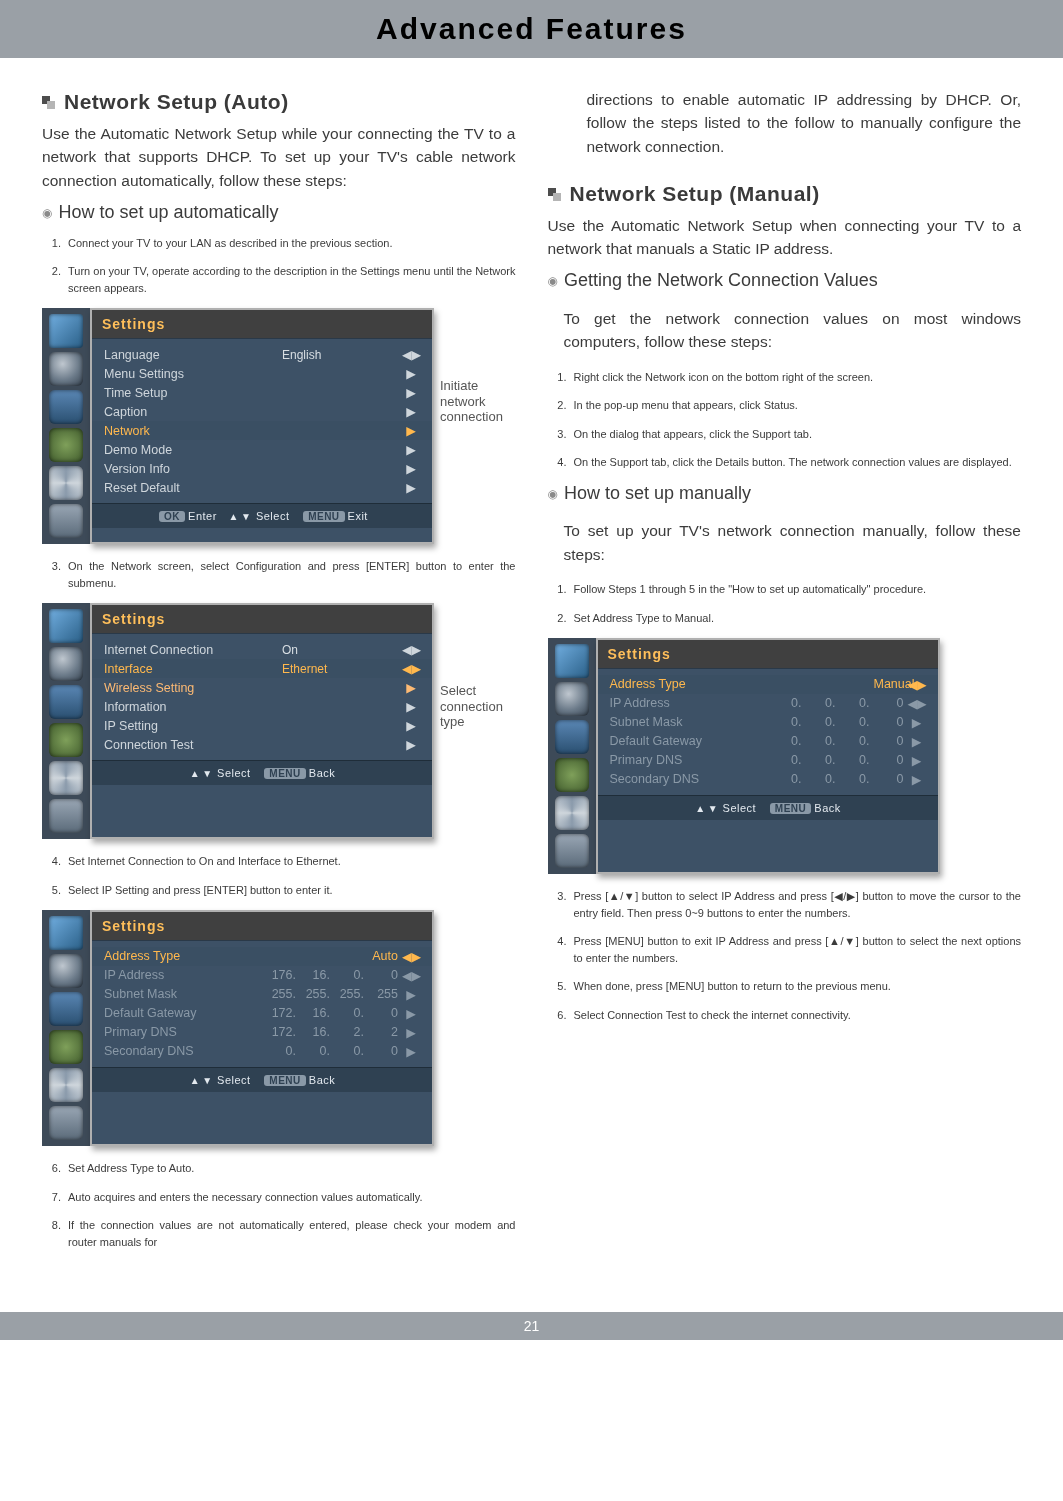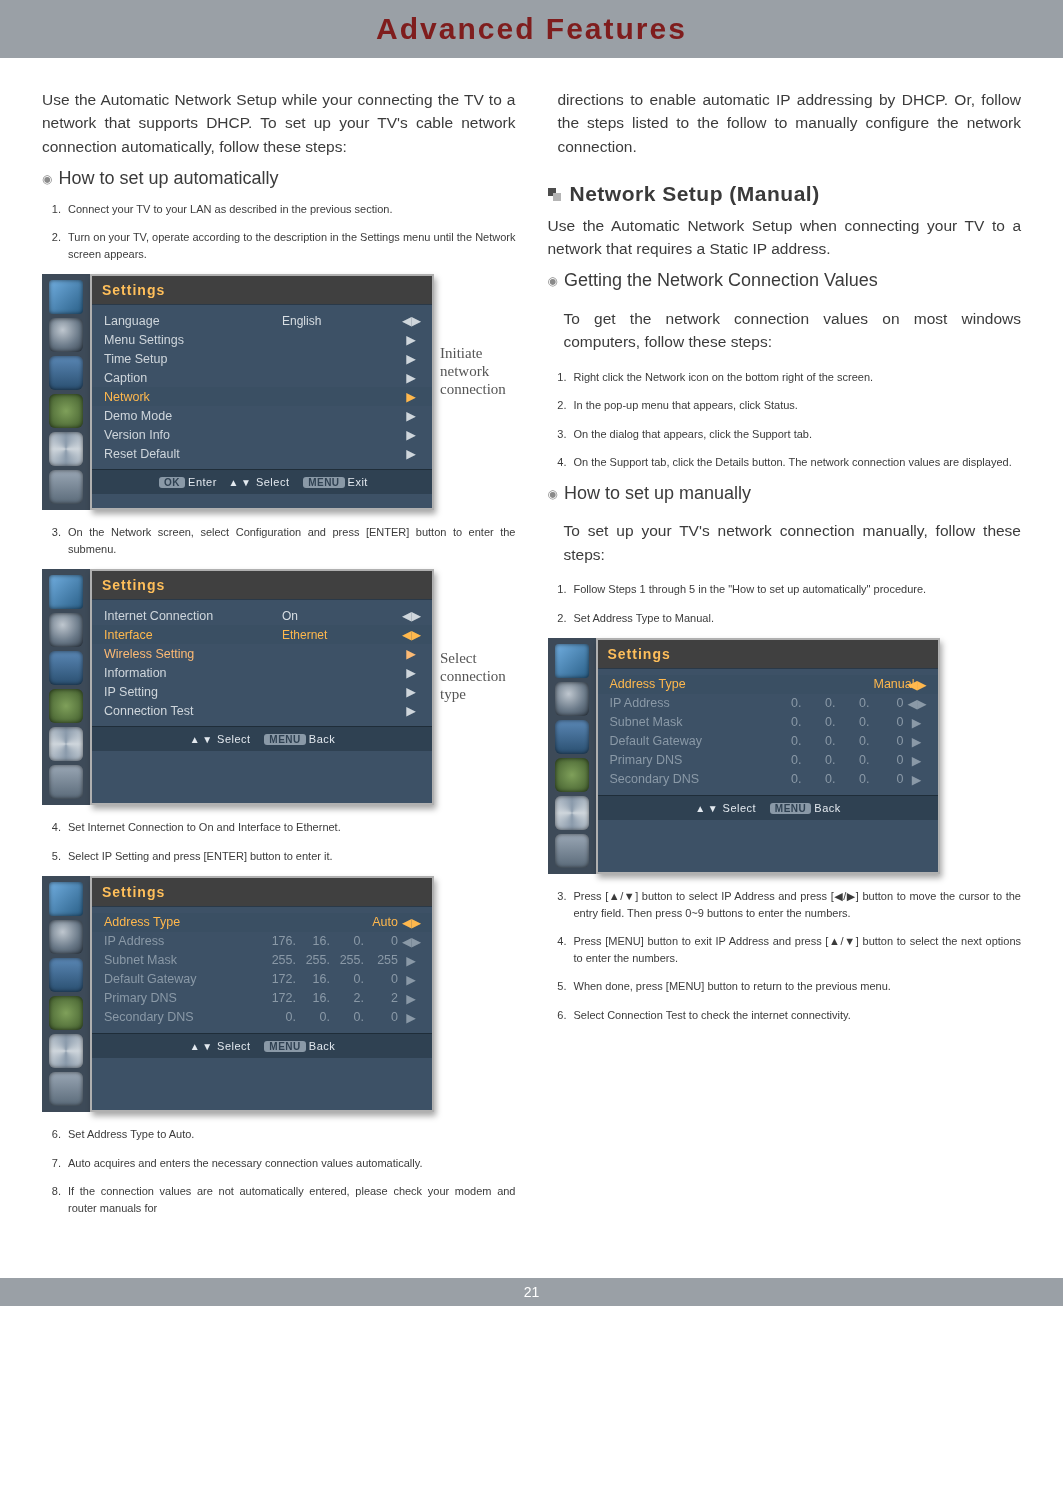--- a/index.html
+++ b/index.html
@@ -1,17 +1,17 @@
 <!DOCTYPE html>
 <html><head>
 <meta charset="utf-8">
 <style>
 body { font-family: Arial, Helvetica, sans-serif; margin:0; background:#fff; color:#3b3b3b; }
 .page { width:1063px; margin:0 auto; box-sizing:border-box; position:relative; }
-.banner { background:#9aa0a6; color:#7f1d1d; text-align:center; font-size:30px; letter-spacing:2px; font-weight:bold; padding:12px 0; }
+.banner { background:#9aa0a6; color:#000000; text-align:center; font-size:30px; letter-spacing:2px; font-weight:bold; padding:12px 0; }
 .cols { display:flex; gap:32px; padding:26px 42px 10px 42px; }
 .col { flex:1; min-width:0; }
 h2.sect { font-size:21px; font-weight:bold; margin:6px 0 8px 0; color:#3a3a3a; letter-spacing:.5px; }
 .sect-mark { display:inline-block; width:14px; height:14px; margin-right:8px; vertical-align:middle; position:relative; }
 .sect-mark::before { content:""; position:absolute; width:8px; height:8px; background:#4d4d4d; left:0; top:0; }
 .sect-mark::after { content:""; position:absolute; width:8px; height:8px; background:#b5b5b5; left:5px; top:5px; }
 p.lead, p.body { font-size:15.5px; line-height:1.5; margin:4px 0 10px 0; text-align:justify; }
 ol.steps { padding-left:22px; margin:4px 0; }
 ol.steps > li { font-size:11px; line-height:1.5; margin:12px 0; text-align:justify; padding-left:4px; }
 .sub { font-weight:normal; font-size:18px; margin:8px 0 6px 0; }
@@ -34,41 +34,42 @@
 .tv-row .val { width:120px; text-align:left; color:#d8dee3; font-size:12px; }
 .tv-row .val.orange { color:#ffb84d; }
 .tv-row .arr { width:18px; text-align:center; color:#cfd6dc; }
 .tv-row .arr.o { color:#ffb84d; }
 .tv-row.hl { background:#3a4f63; }
 .tv-row.hl .lbl, .tv-row.hl .arr, .tv-row.hl .val { color:#ffb84d; }
 .tv-row.dim .lbl, .tv-row.dim .val, .tv-row.dim .arr { color:#fdba74; }
 .tv-foot { background:#2f4152; padding:6px 0; text-align:center; font-size:11px; color:#e3e9ef; letter-spacing:.5px; border-top:1px solid #1f2d39; }
 .tv-foot .pill { display:inline-block; background:#8a99a7; color:#2f4152; border-radius:3px; padding:0 5px; font-weight:bold; font-size:10px; margin:0 3px; }
 .tv-foot .tri { font-size:10px; margin:0 1px;}
-.callout { font-size:15px; color:#555; line-height:1.2; margin-left:6px; align-self:start; margin-top:70px;font-family:Liberation Serif, serif; }
+.callout { font-size:13px; color:#555; line-height:1.2; margin-left:6px; align-self:start; margin-top:70px; }
 .callout.wide { margin-top:80px; }
 .ip-row { display:grid; grid-template-columns: 1fr 34px 34px 34px 34px 18px; padding:2px 12px; font-size:12.5px; color:#cfd6dc; gap:0; }
 .ip-row .lbl { padding-right:4px;}
 .ip-row span.cell { text-align:right; padding-right:4px;}
 .ip-row .arr { text-align:center; }
 .ip-row.hl { color:#ffb84d; background:#3a4f63;}
 .ip-row.hl .lbl, .ip-row.hl span { color:#ffb84d;}
 .ip-row.dim { color:#8a99a7;}
 footer.pg { background:#9aa0a6; color:#fff; text-align:center; padding:6px 4px; font-size:14px; margin-top:40px; }
 .tv-wrap { display:flex; }
 </style>
 </head>
 <body>
 
 <div class="page">
   <div class="banner">Advanced Features</div>
 
   <div class="cols">
 
     <div class="col">
+      <h2 class="sect"><span class="sect-mark"></span><span>Network Setup (Auto)</span></h2>
       <p class="lead">Use the Automatic Network Setup while your connecting the TV to a network that supports DHCP. To set up your TV's cable network connection automatically, follow these steps:</p>
       <div class="sub"><span>How to set up automatically</span></div>
       <ol class="steps">
         <li>Connect your TV to your LAN as described in the previous section.</li>
         <li>Turn on your TV, operate according to the description in the Settings menu until the Network screen appears.</li>
       </ol>
 
       <div class="cap-box">
         <div class="tv-wrap">
           <div class="tv-side">
@@ -272,24 +273,24 @@
       </div>
 
       <ol class="steps" start="6">
         <li>Set Address Type to Auto.</li>
         <li>Auto acquires and enters the necessary connection values automatically.</li>
         <li>If the connection values are not automatically entered, please check your modem and router manuals for</li>
       </ol>
     </div>
 
     <div class="col">
-      <p class="body indent" style="margin-left:10px">directions to enable automatic IP addressing by DHCP. Or, follow the steps listed to the follow to manually configure the network connection.</p>
+      <p class="body indent" style="margin-left:39px">directions to enable automatic IP addressing by DHCP. Or, follow the steps listed to the follow to manually configure the network connection.</p>
 
       <h2 class="sect" style="margin-top:24px"><span class="sect-mark"></span><span>Network Setup (Manual)</span></h2>
-      <p class="lead">Use the Automatic Network Setup when connecting your TV to a network that requires a Static IP address.</p>
+      <p class="lead">Use the Automatic Network Setup when connecting your TV to a network that manuals a Static IP address.</p>
 
       <div class="sub"><span>Getting the Network Connection Values</span></div>
       <p class="indent">To get the network connection values on most windows computers, follow these steps:</p>
       <ol class="steps">
         <li>Right click the Network icon on the bottom right of the screen.</li>
         <li>In the pop-up menu that appears, click Status.</li>
         <li>On the dialog that appears, click the Support tab.</li>
         <li>On the Support tab, click the Details button. The network connection values are displayed.</li>
       </ol>
 

